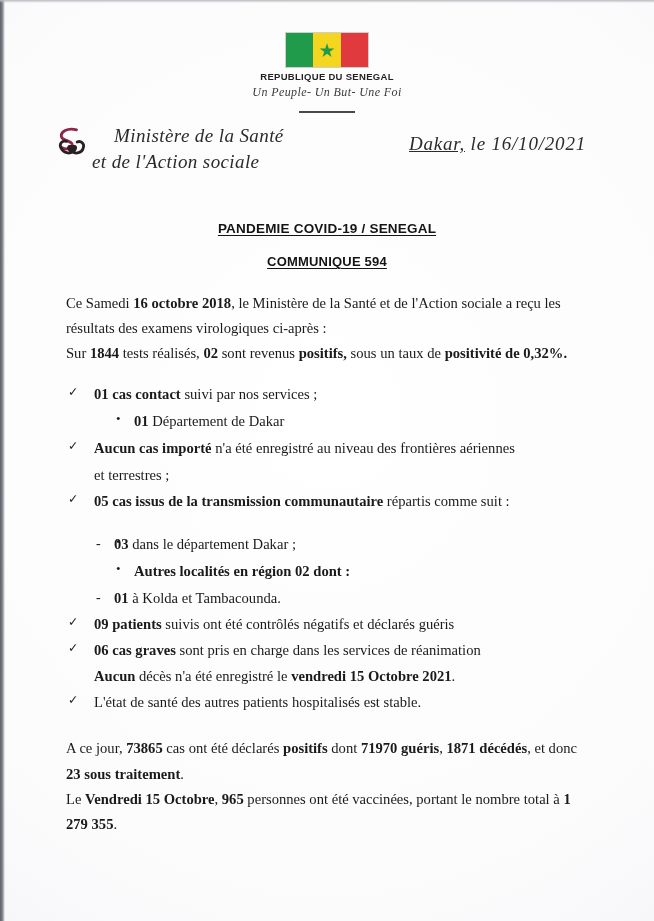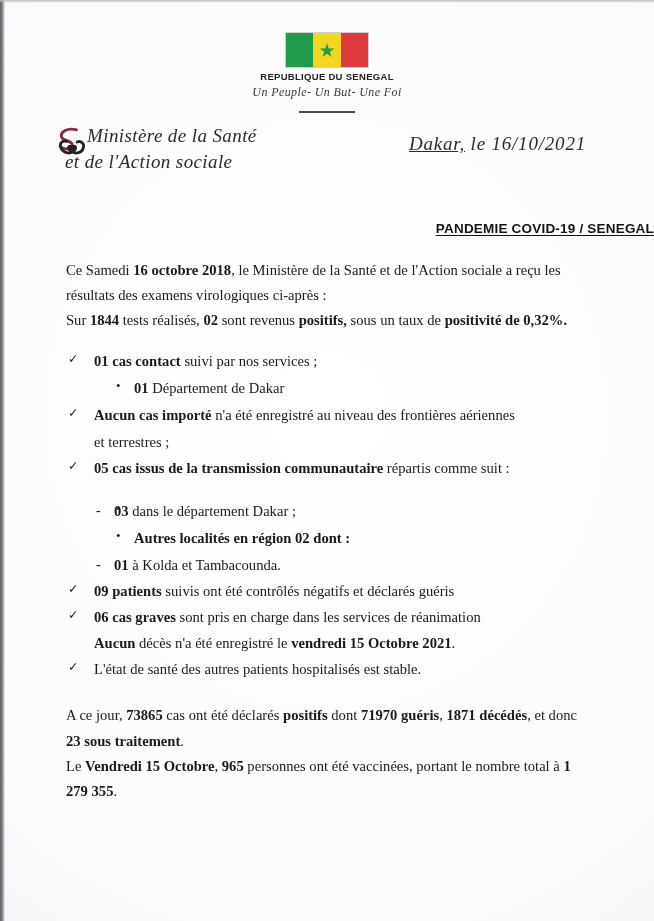--- a/index.html
+++ b/index.html
@@ -93,21 +93,21 @@
   .rule {
     width: 56px;
     height: 2px;
     background: #4a4a4a;
     margin: 11px auto 0 auto;
   }
 
   .ministry-block {
     position: relative;
     margin-top: 12px;
-    padding-left: 51px;
+    padding-left: 78px;
     height: 62px;
   }
   .emblem {
     position: absolute;
     left: 54px;
     top: 2px;
     width: 34px;
     height: 30px;
   }
   .ministry-line1 {
@@ -137,21 +137,21 @@
     color: #2b2b2b;
     letter-spacing: 0.8px;
     white-space: nowrap;
   }
   .datestamp .city { text-decoration: underline; }
 
   
   .titles {
     position: relative;
     z-index: 5;
-    text-align: right;
+    text-align: center;
     margin-top: 34px;
   }
   .doc-title, .doc-subtitle {
     font-family: "Liberation Sans", "DejaVu Sans", sans-serif;
     font-weight: bold;
     color: #141414;
     text-decoration: underline;
     text-underline-offset: 2px;
   }
   .doc-title { font-size: 13.5px; letter-spacing: 0.2px; }
@@ -237,20 +237,21 @@
       <div class="datestamp">
         <span class="city">Dakar,</span>
         <span>le</span>
         <span>16/10/2021</span>
       </div>
     </div>
   </div>
 
   <div class="titles">
     <div class="doc-title">PANDEMIE COVID-19 / SENEGAL</div>
+    <div class="doc-subtitle">COMMUNIQUE 594</div>
   </div>
 
   <div class="body">
 
     <p class="para">
       <span>Ce Samedi </span><b>16 octobre 2018</b><span>, le Ministère de la Santé et de l'Action sociale a reçu les résultats des examens virologiques ci-après :</span>
     </p>
 
     <p class="para">
       <span>Sur </span><b>1844</b><span> tests réalisés, </span><b>02</b><span> sont revenus </span><b>positifs,</b><span> sous un taux de </span><b>positivité de 0,32%.</b>

